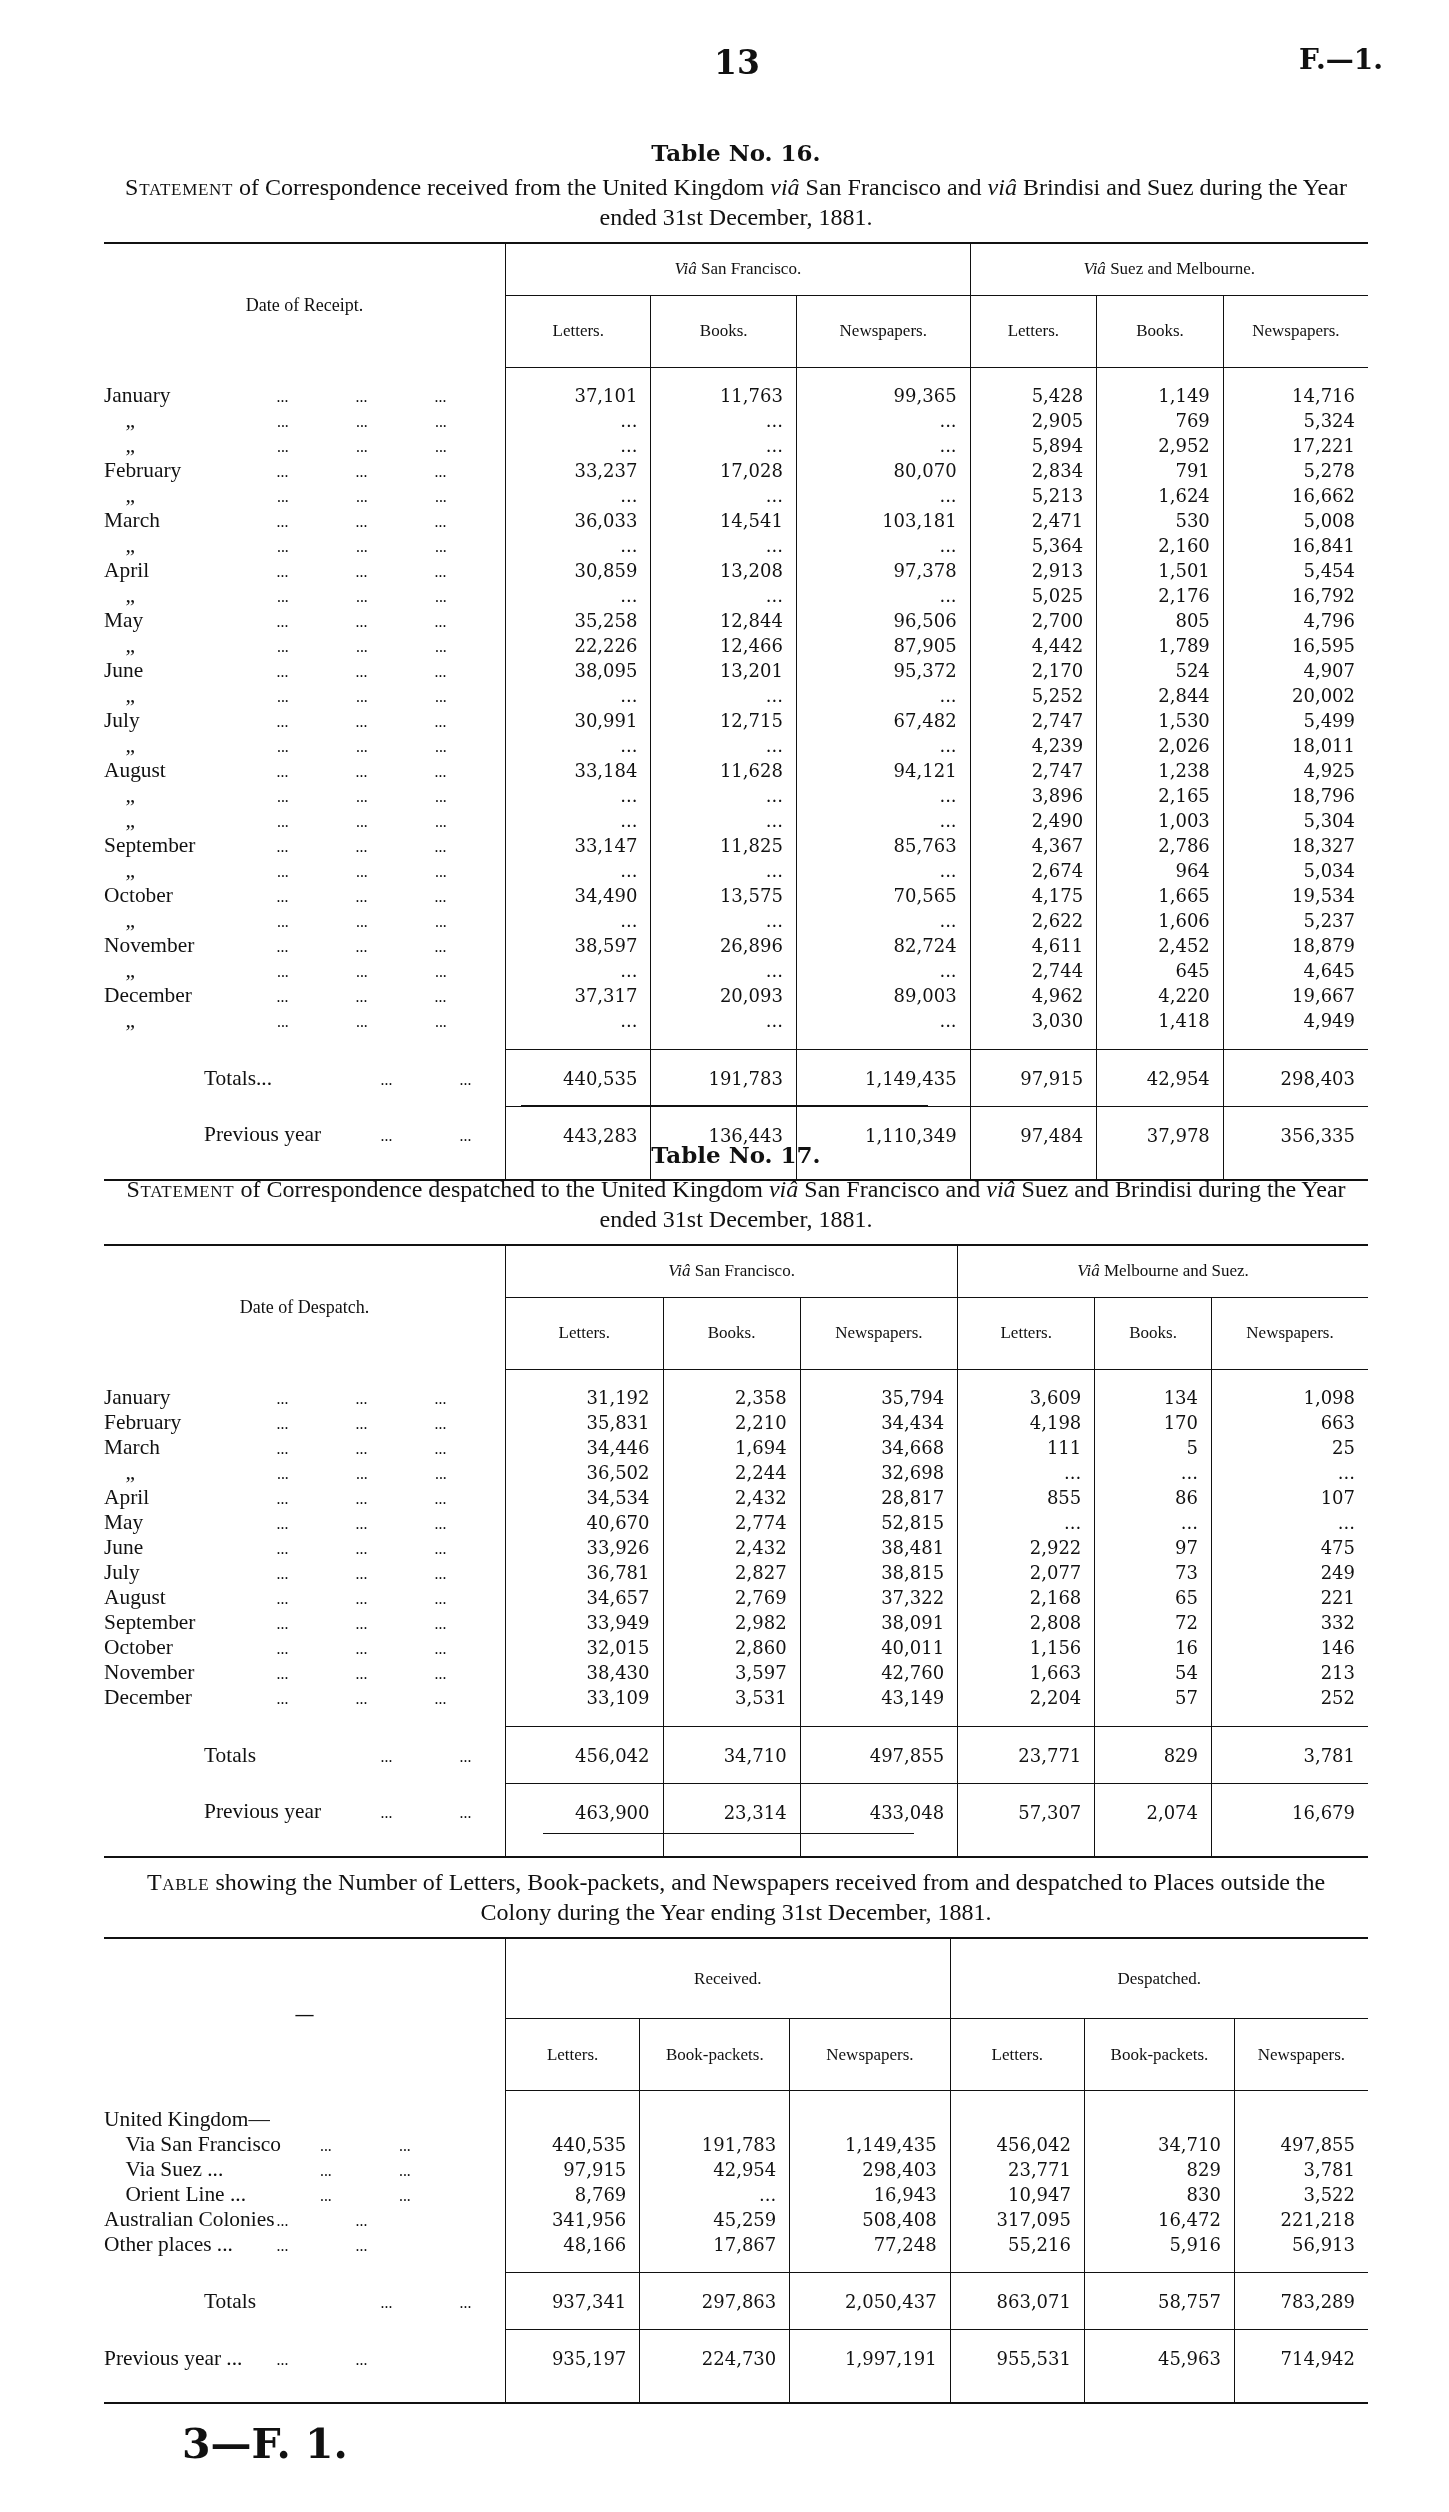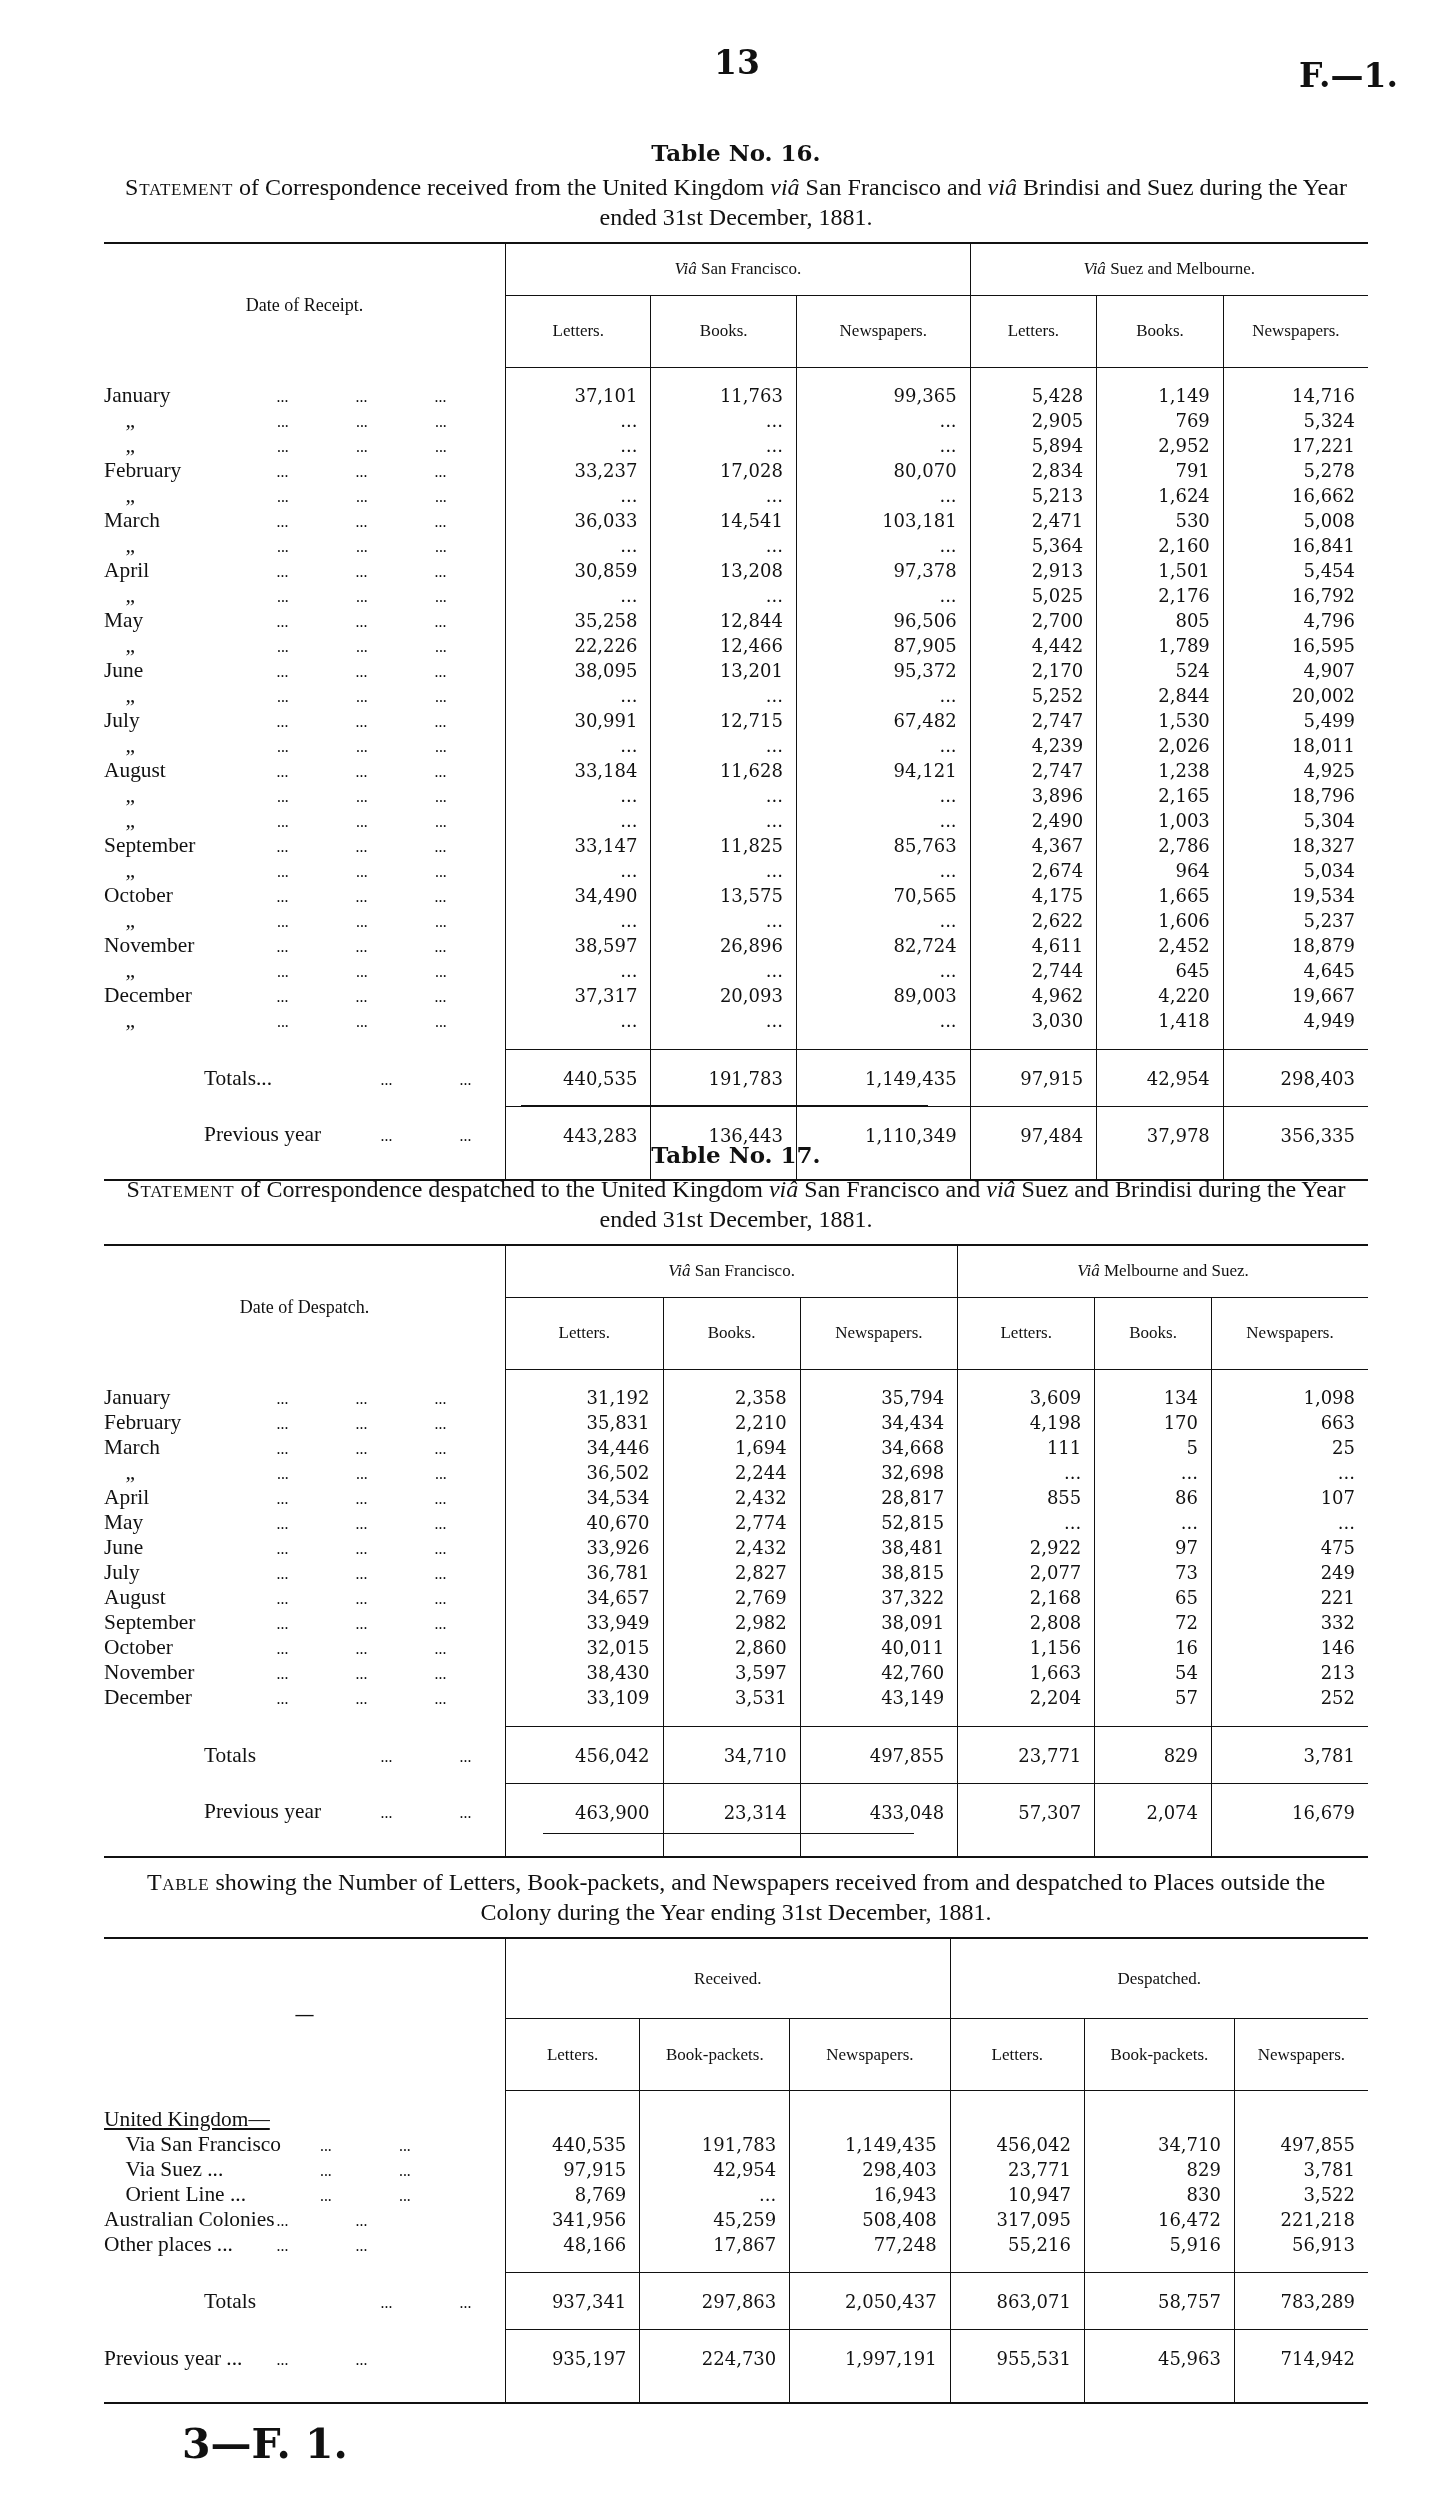--- a/index.html
+++ b/index.html
@@ -1,36 +1,36 @@
 <!DOCTYPE html>
 <html style="font-size:11.4px"><head>
 <meta charset="utf-8">
 <style>
   html, body { margin: 0; padding: 0; background: #fff; }
   body { width: 1449px; height: 2512px; position: relative; font-family: "Liberation Serif", "DejaVu Serif", serif; color: #111; }
   .page-header { position: absolute; top: 43px; left: 0; width: 1449px; height: 43px; }
   .page-num { position: absolute; left: 714px; top: 0; font-size: 33px; font-weight: bold; font-family: "DejaVu Serif", serif; }
-  .page-code { position: absolute; left: 1299px; top: 13px; font-size: 33px; font-weight: bold; font-family: "DejaVu Serif", serif; }
+  .page-code { position: absolute; left: 1299px; top: 0; font-size: 28px; font-weight: bold; font-family: "DejaVu Serif", serif; }
   .block { position: absolute; left: 104px; width: 1264px; }
   .tbl-title { text-align: center; font-weight: bold; font-size: 23px; font-family: "DejaVu Serif", serif; margin-bottom: 5.7px; }
   .tbl-caption { text-align: center; font-size: 24px; line-height: 30px; padding: 0 14.3px; }
   .tbl-caption .sc { font-variant: small-caps; letter-spacing: 0.7px; }
   .tbl-caption i { font-style: italic; }
   table { border-collapse: collapse; width: 100%; font-size: 19px; margin-top: 10px; }
   table.main { border-top: 2.1px solid #111; border-bottom: 2.1px solid #111; }
   th { font-weight: normal; font-size: 17px; padding: 0; }
   th.grp { height: 51px; border-bottom: 1.4px solid #111; }
   th.grp i { font-style: italic; }
   th.sub { height: 71px; border-left: 1.1px solid #111; }
   th.datehdr { width: 378px; font-size: 18px; border-right: 1.1px solid #111; }
   th.grp.first { border-left: none; }
   th.grp.second { border-left: 1.1px solid #111; }
   thead tr.r2 th { border-bottom: 1.4px solid #111; }
   td { padding: 0 13px 0 0; text-align: right; height: 23.6px; border-left: 1.1px solid #111; font-family: "DejaVu Serif", serif; font-size: 18px; }
-  td.label { border-left: none; text-align: left; padding: 0; font-family: "Liberation Serif", serif; font-size: 21.4px; white-space: nowrap; text-decoration: underline; }
+  td.label { border-left: none; text-align: left; padding: 0; font-family: "Liberation Serif", serif; font-size: 21.4px; white-space: nowrap; }
   td.label .dots { display: inline-block; width: 79px; text-align: center; font-size: 15.7px; }
   td.label .name { display: inline-block; width: 139px; }
   td.label.indent .name { padding-left: 21.4px; width: 118px; }
   td.label.sub2 .name { padding-left: 21.4px; width: 161px; }
   td.label.sum .name { padding-left: 100px; width: 143px; }
   tr.spacer td { height: 15.7px; }
   tr.sumrow td { height: 56px; border-top: 1.8px solid #111; }
   tr.sumrow td.label { border-top: none; }
   .divider { position: absolute; height: 1.4px; background: #111; }
   .footer-code { position: absolute; left: 182px; top: 2420px; font-size: 41px; font-weight: bold; font-family: "DejaVu Serif", serif; }

